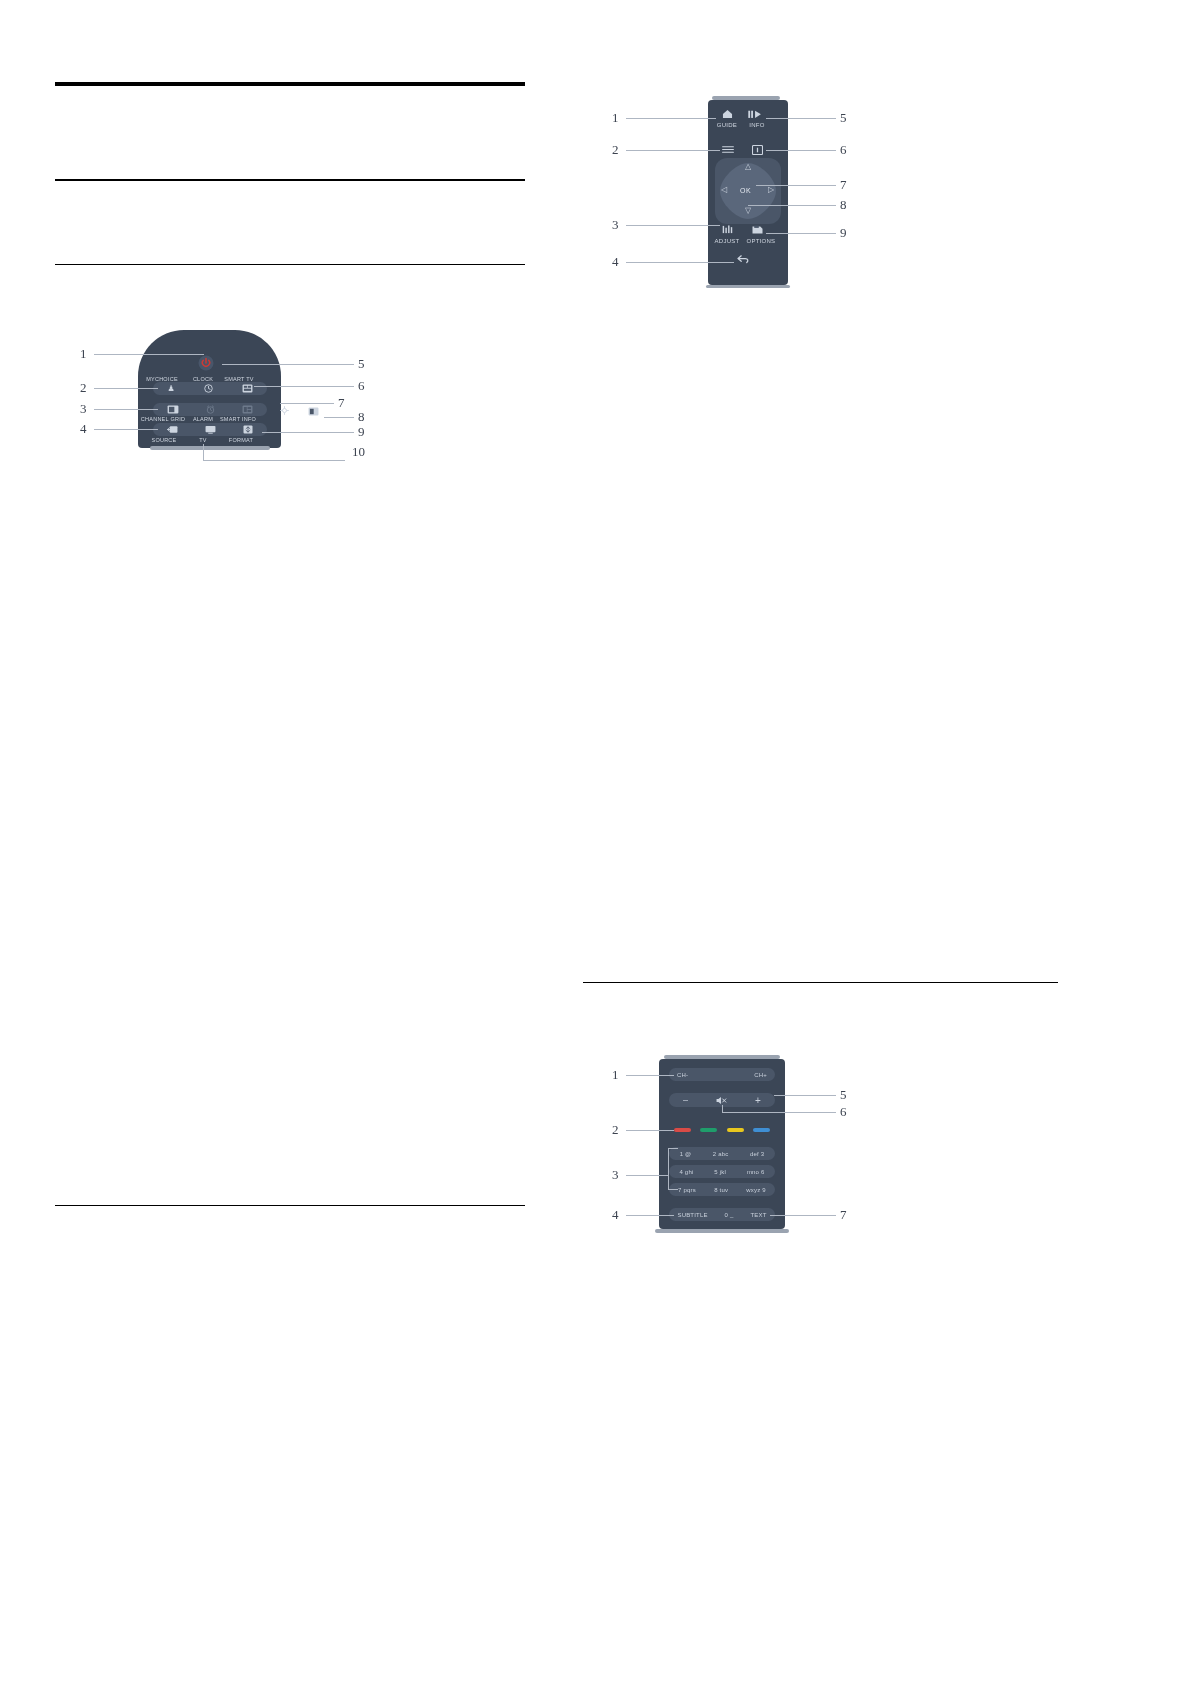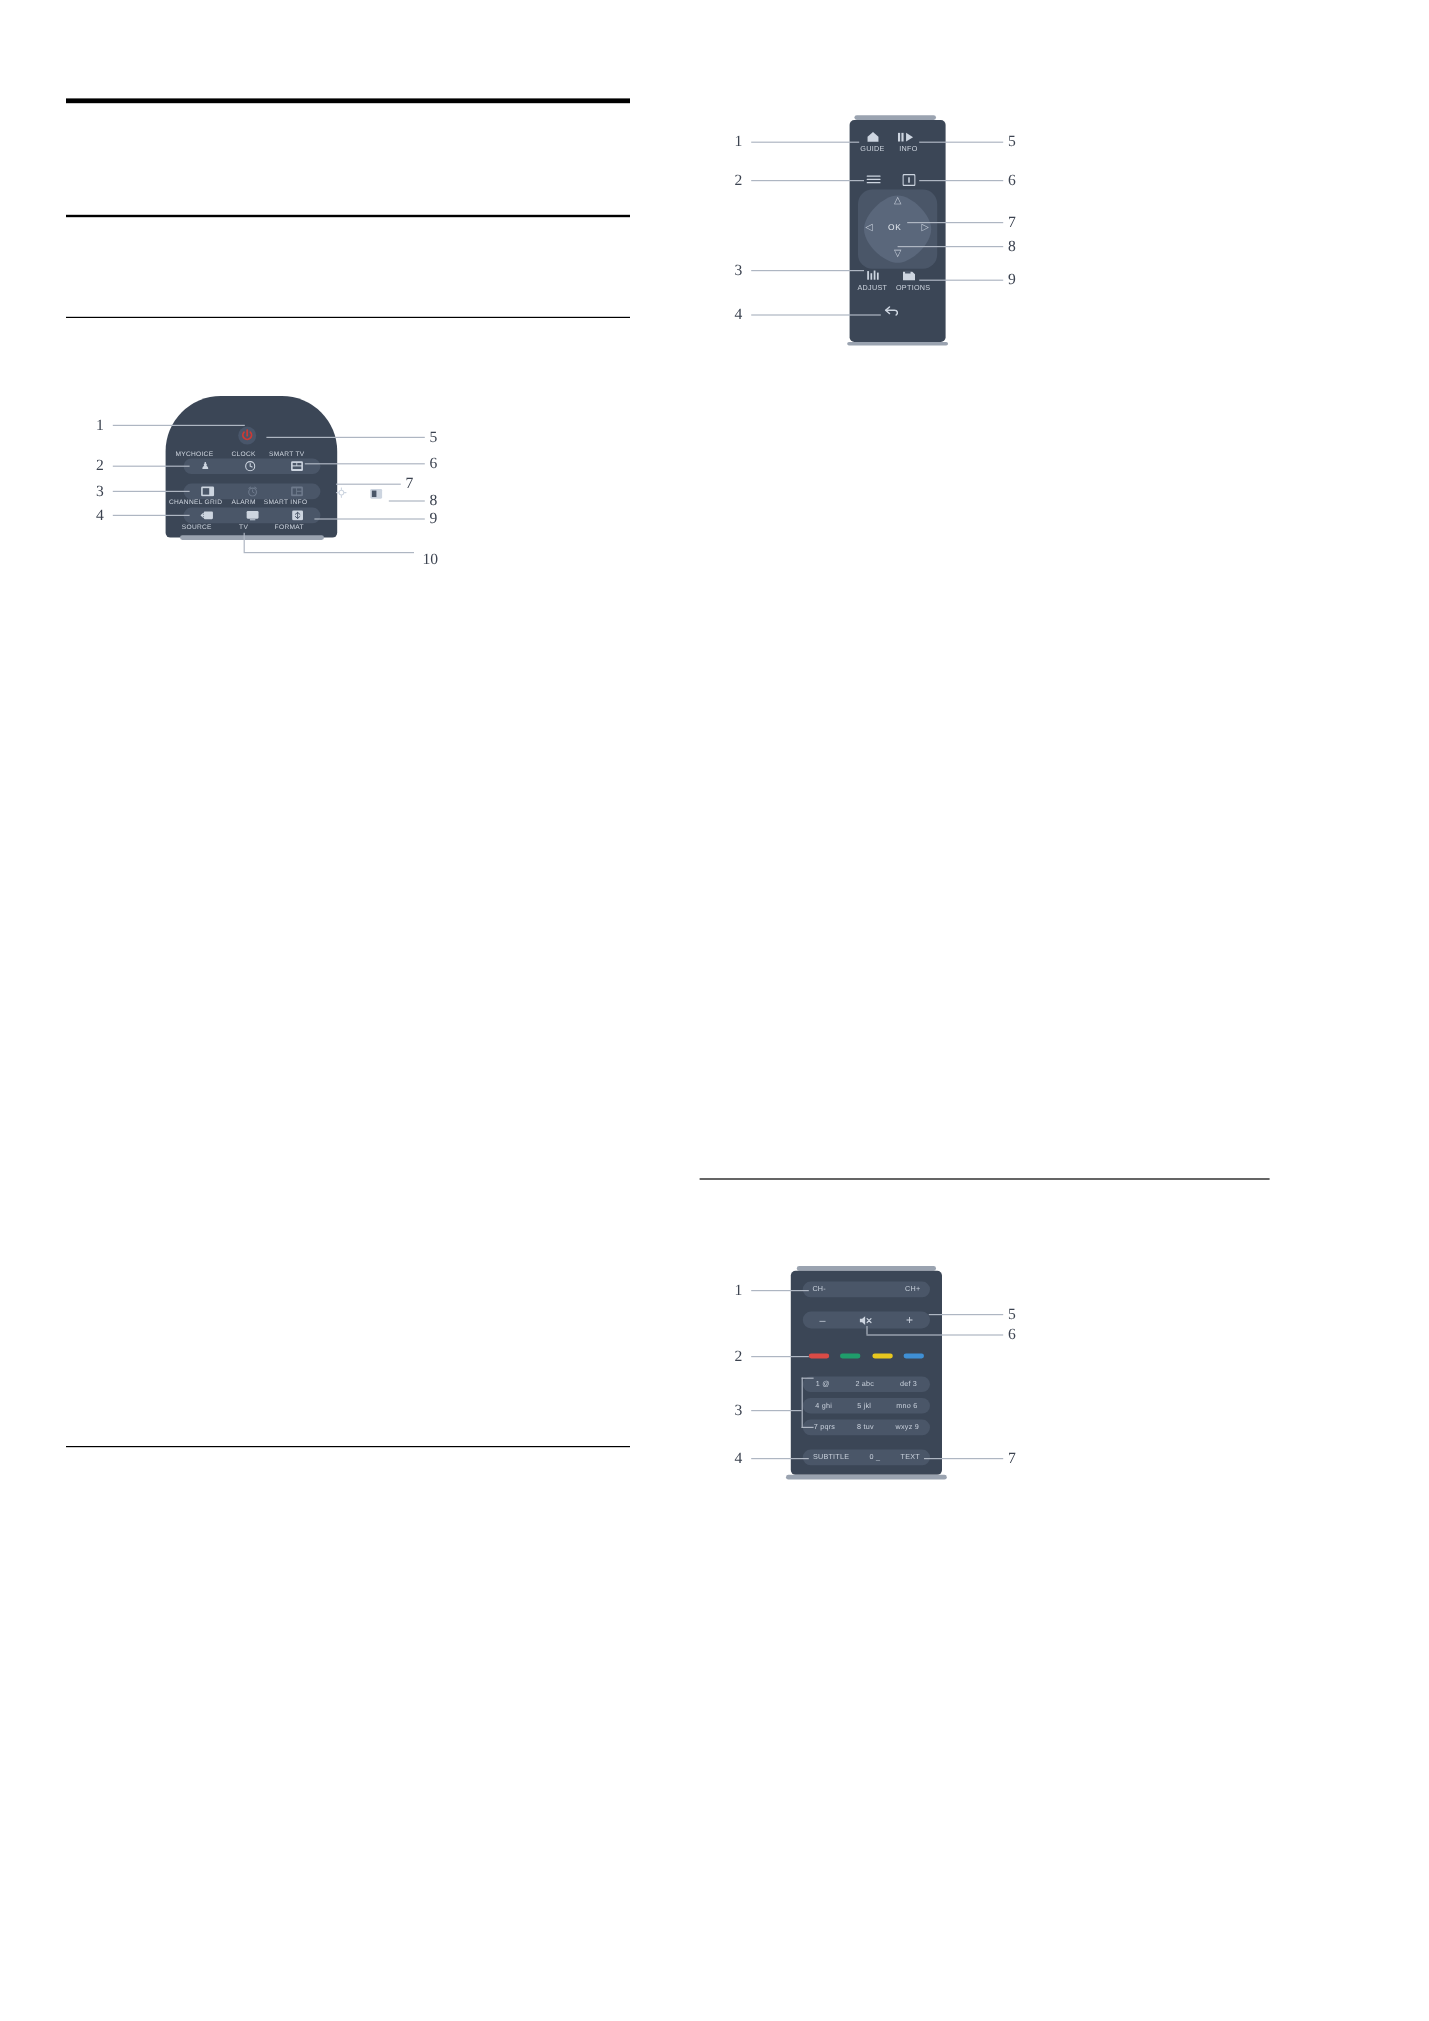--- a/index.html
+++ b/index.html
@@ -247,21 +247,21 @@
   </div>
   <div class="abs" style="left:308px; top:407px;">
     <svg width="11" height="9" viewBox="0 0 12 10">
         <rect x="0.5" y="0.5" width="11" height="9" rx="1.2" fill="#cdd5e0"></rect>
         <rect x="2" y="2" width="4.2" height="6" fill="#4a5668"></rect>
       </svg>
   </div>
 
   <div class="leader-v" style="left:203px; top:444px; height:16px;"></div>
   <div class="leader" style="left:203px; top:460px; width:142px;"></div>
-  <div class="callnum" style="left:352px; top:459px;text-align:center;">10</div>
+  <div class="callnum" style="left:352px; top:445px;text-align:center;">10</div>
 </div>
 
 <div>
 
   <div class="remote-top-cap" style="left:712px; top:96px; width:68px; height:4px;"></div>
 
   <div class="remote" style="left:708px; top:100px; width:80px; height:185px; border-radius:4px;"></div>
 
   <div class="abs" style="left:722px; top:109px;">
     <svg width="11" height="10" viewBox="0 0 12 11">

